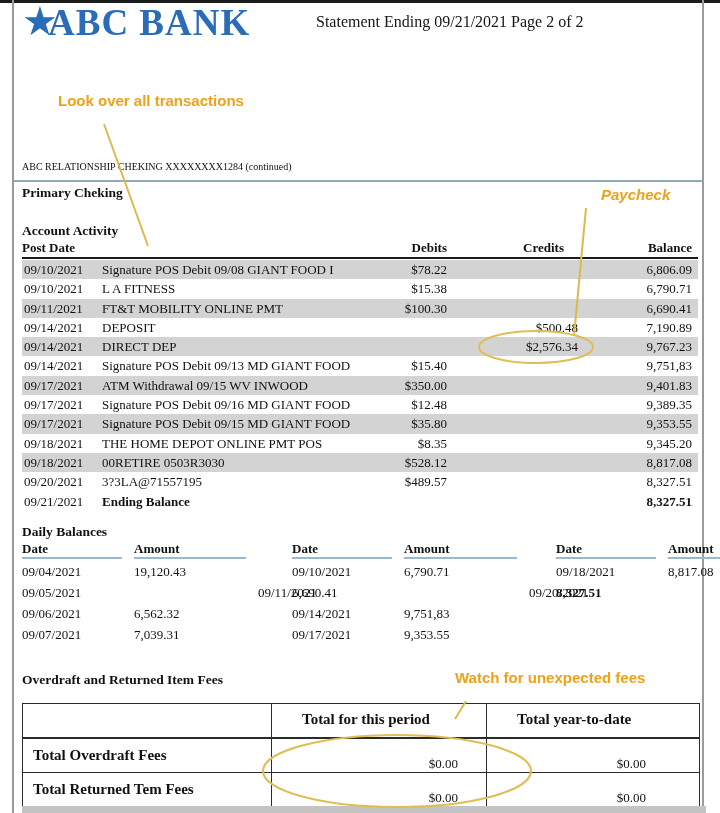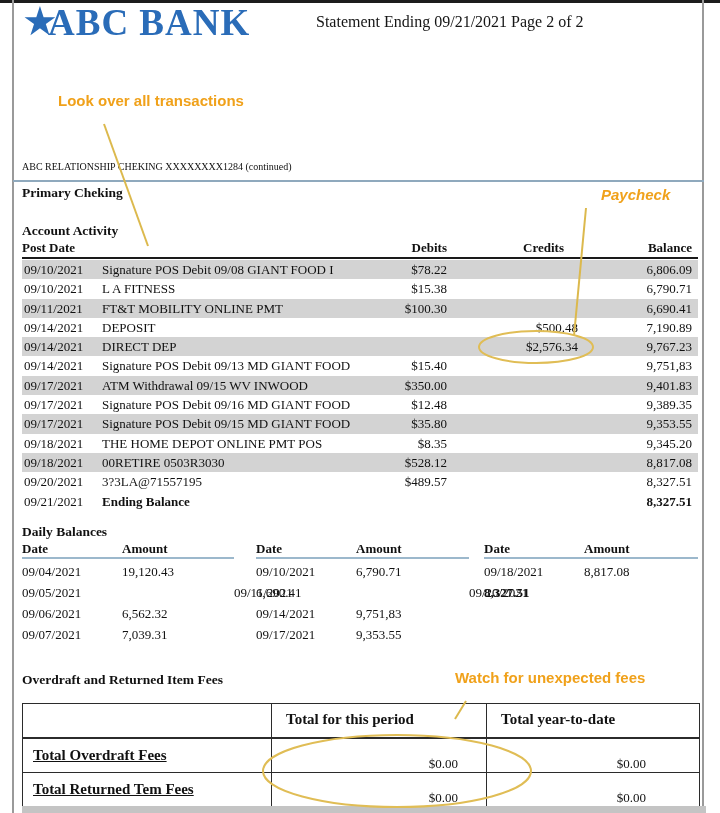--- a/index.html
+++ b/index.html
@@ -37,43 +37,43 @@
   .activity-row{height:19.3px;line-height:19.3px;font-size:13px;white-space:nowrap;}
   .activity-row.stripe{background:#d3d3d3;}
   .cell-date{padding-left:2px;}
   .cell-debit,.hdr-debits{text-align:right;padding-right:4px;}
   .cell-credit{text-align:right;padding-right:6px;}
   .hdr-credits{text-align:right;padding-right:20px;}
   .cell-balance,.hdr-balance{text-align:right;padding-right:6px;}
   .bold{font-weight:bold;}
 
   .daily-heading{position:absolute;left:22px;top:524px;font-size:13.5px;font-weight:bold;font-family:Liberation Serif, serif;}
-  .grid-daily{display:grid;grid-template-columns:100px 112px 22px 100px 113px 15px 100px 114px;}
+  .grid-daily{display:grid;grid-template-columns:100px 112px 22px 100px 113px 15px 100px 114px;gap:12px;}
   .daily-header{
     position:absolute;left:22px;top:541px;width:676px;height:18px;
     font-size:13px;font-weight:bold;line-height:16px;
   }
   .daily-header .u{border-bottom:2px solid #9cb8cc;}
   .daily-rows{position:absolute;left:22px;top:561px;width:676px;}
   .daily-row{height:21px;line-height:21px;font-size:13px;white-space:nowrap;}
   .cell-amt{padding-right:6px;}
 
   .fees-heading{position:absolute;left:22px;top:672px;font-size:13.5px;font-weight:bold;}
   .fee-table{
     position:absolute;left:22px;top:703px;width:678px;
     border:1.5px solid #2b2b2b;border-collapse:collapse;box-sizing:border-box;
   }
   .fee-grid{display:grid;grid-template-columns:248px 215px 212px;}
   .fee-row{border-bottom:1.5px solid #2b2b2b;}
   .fee-row:first-child{border-bottom:2px solid #2b2b2b;}
   .fee-row:last-child{border-bottom:none;}
   .fee-cell{border-left:1.5px solid #2b2b2b;height:33px;box-sizing:border-box;}
   .fee-cell:first-child{border-left:none;}
-  .fee-hdr{font-size:15px;font-weight:bold;padding:7px 0 0 14px;}
-  .fee-label{font-size:15px;font-weight:bold;padding:8px 0 0 10px;text-decoration:underline;}
+  .fee-hdr{font-size:15px;font-weight:bold;padding:7px 0 0 30px;}
+  .fee-label{font-size:15px;font-weight:bold;padding:8px 0 0 10px;}
   .fee-val{font-size:13px;text-align:right;padding-top:17px;}
   .fee-val.period{padding-right:28px;}
   .fee-val.ytd{padding-right:52px;}
   .bottom-strip{position:absolute;left:22px;top:806px;width:684px;height:7px;background:#c4c4c4;}
 
   .marks{position:absolute;left:0;top:0;width:720px;height:813px;pointer-events:none;}
 </style>
 </head>
 <body>
 

